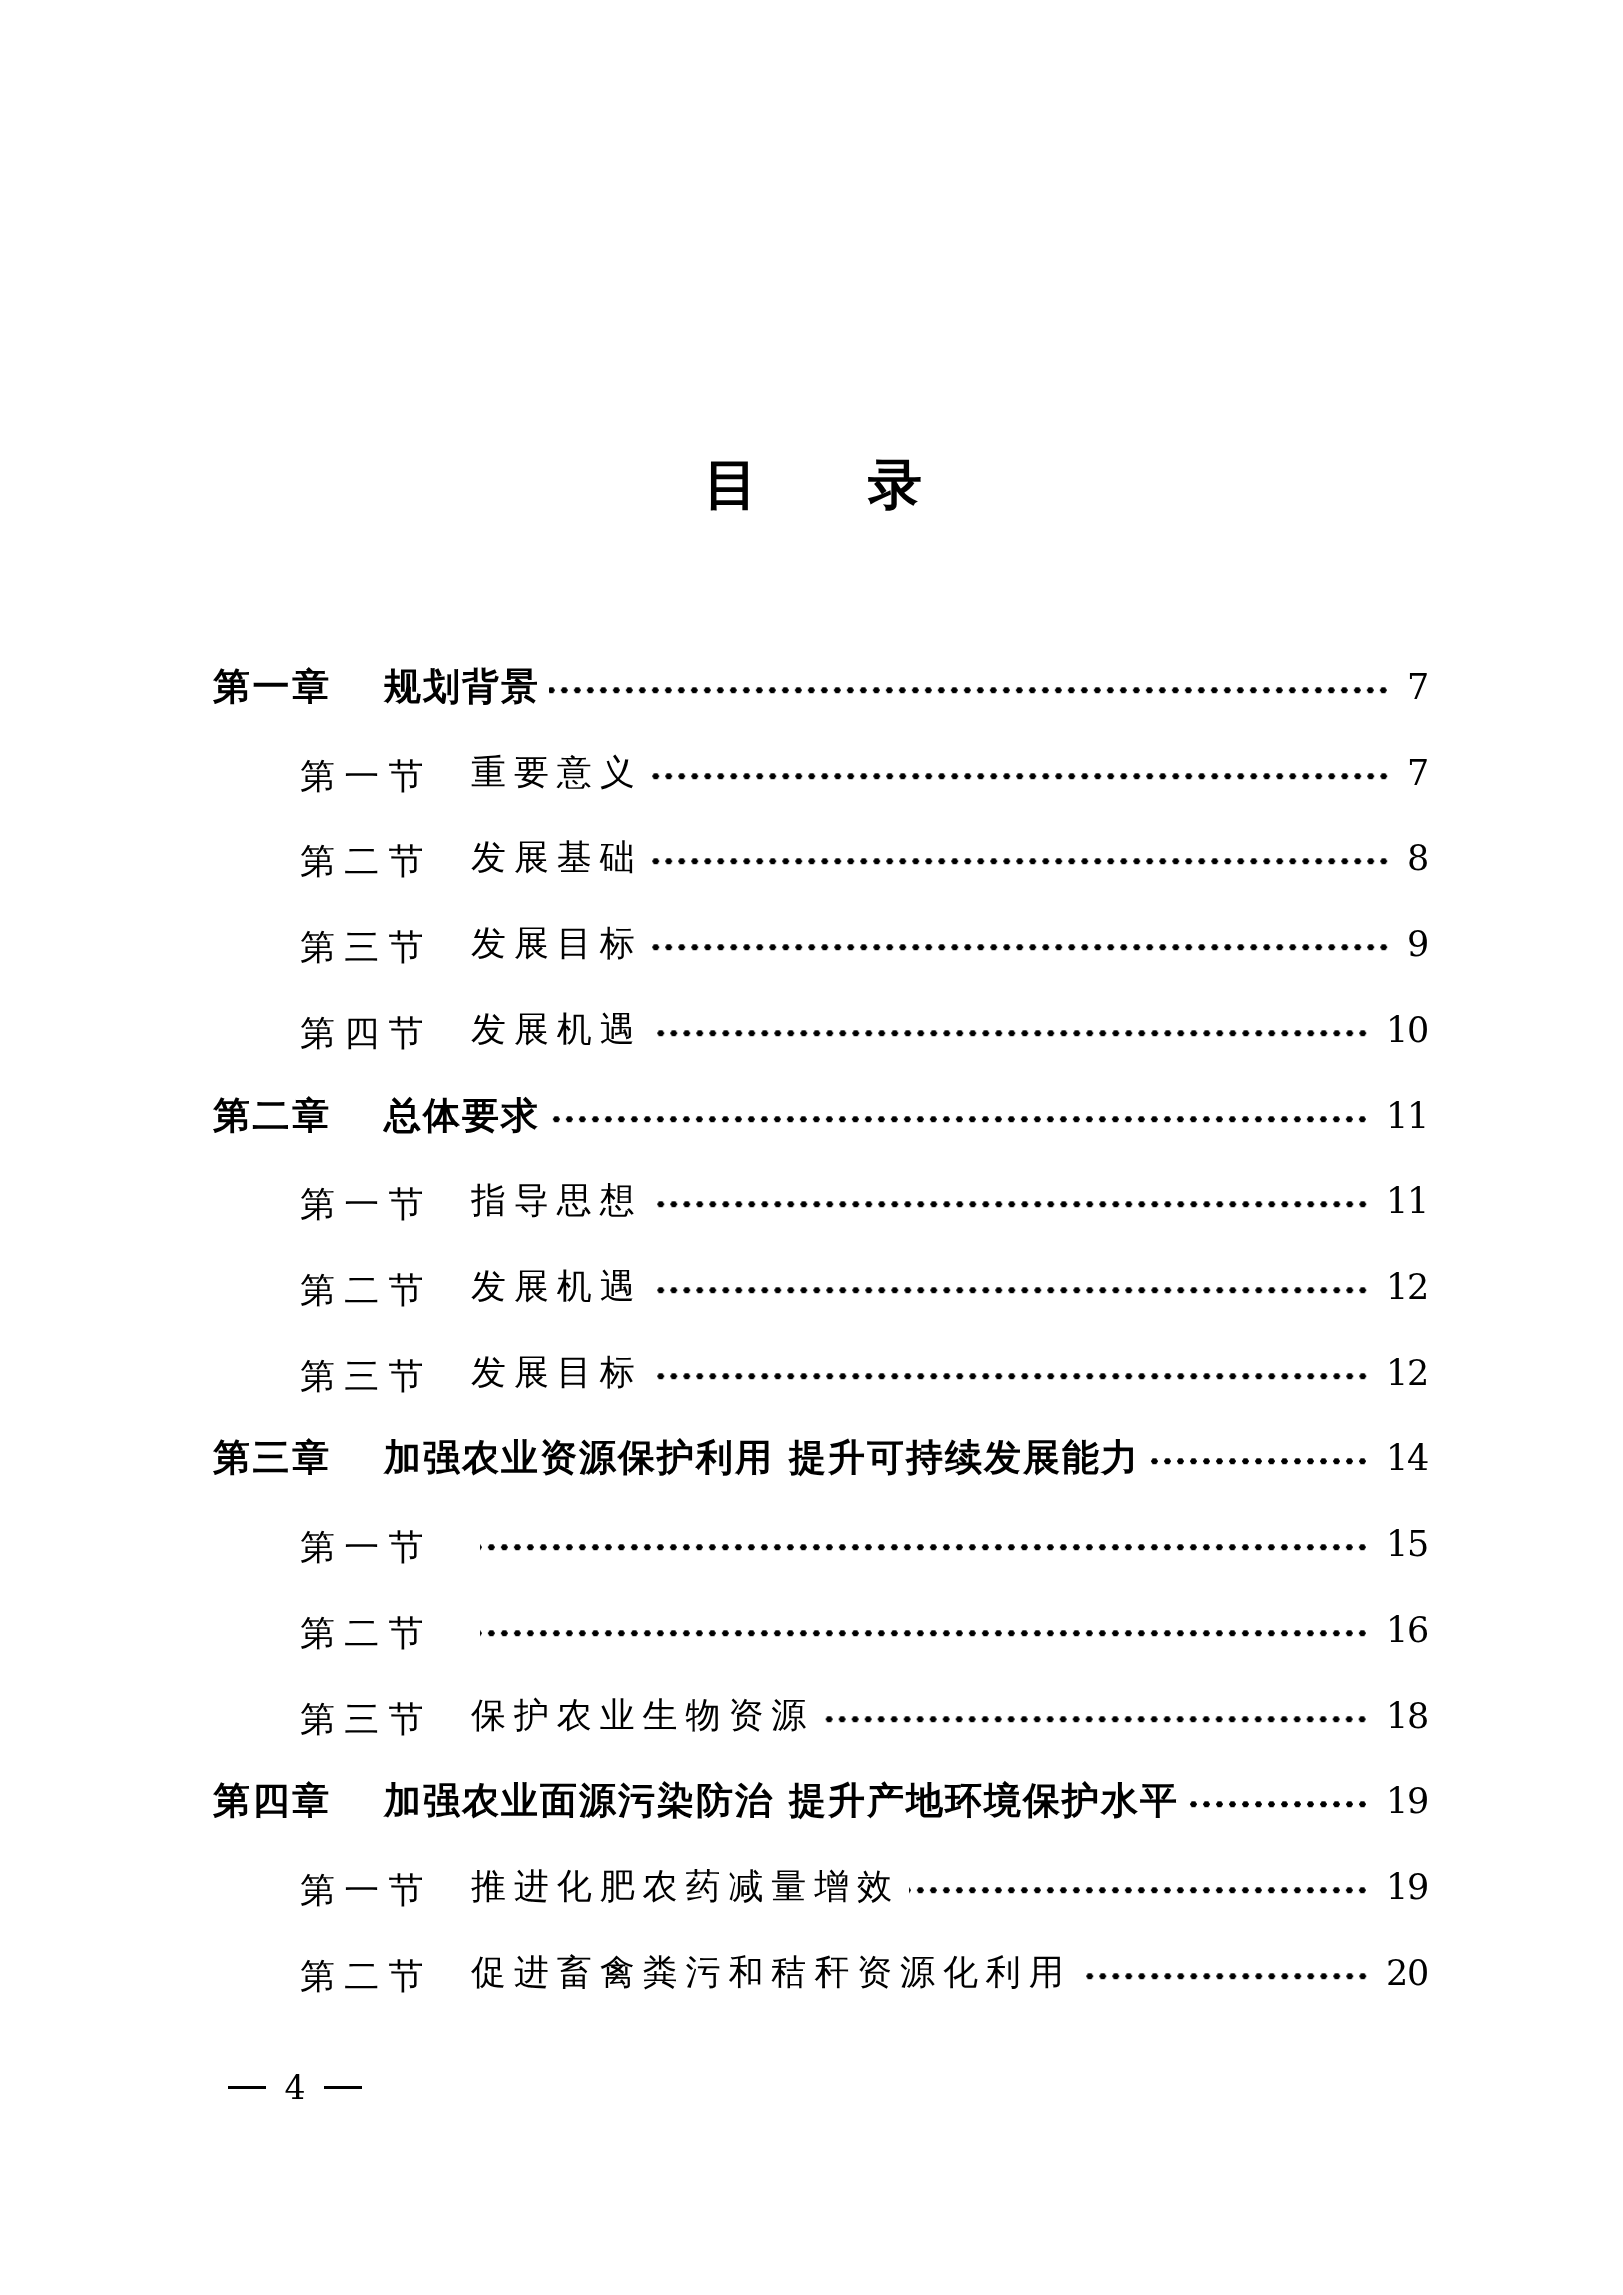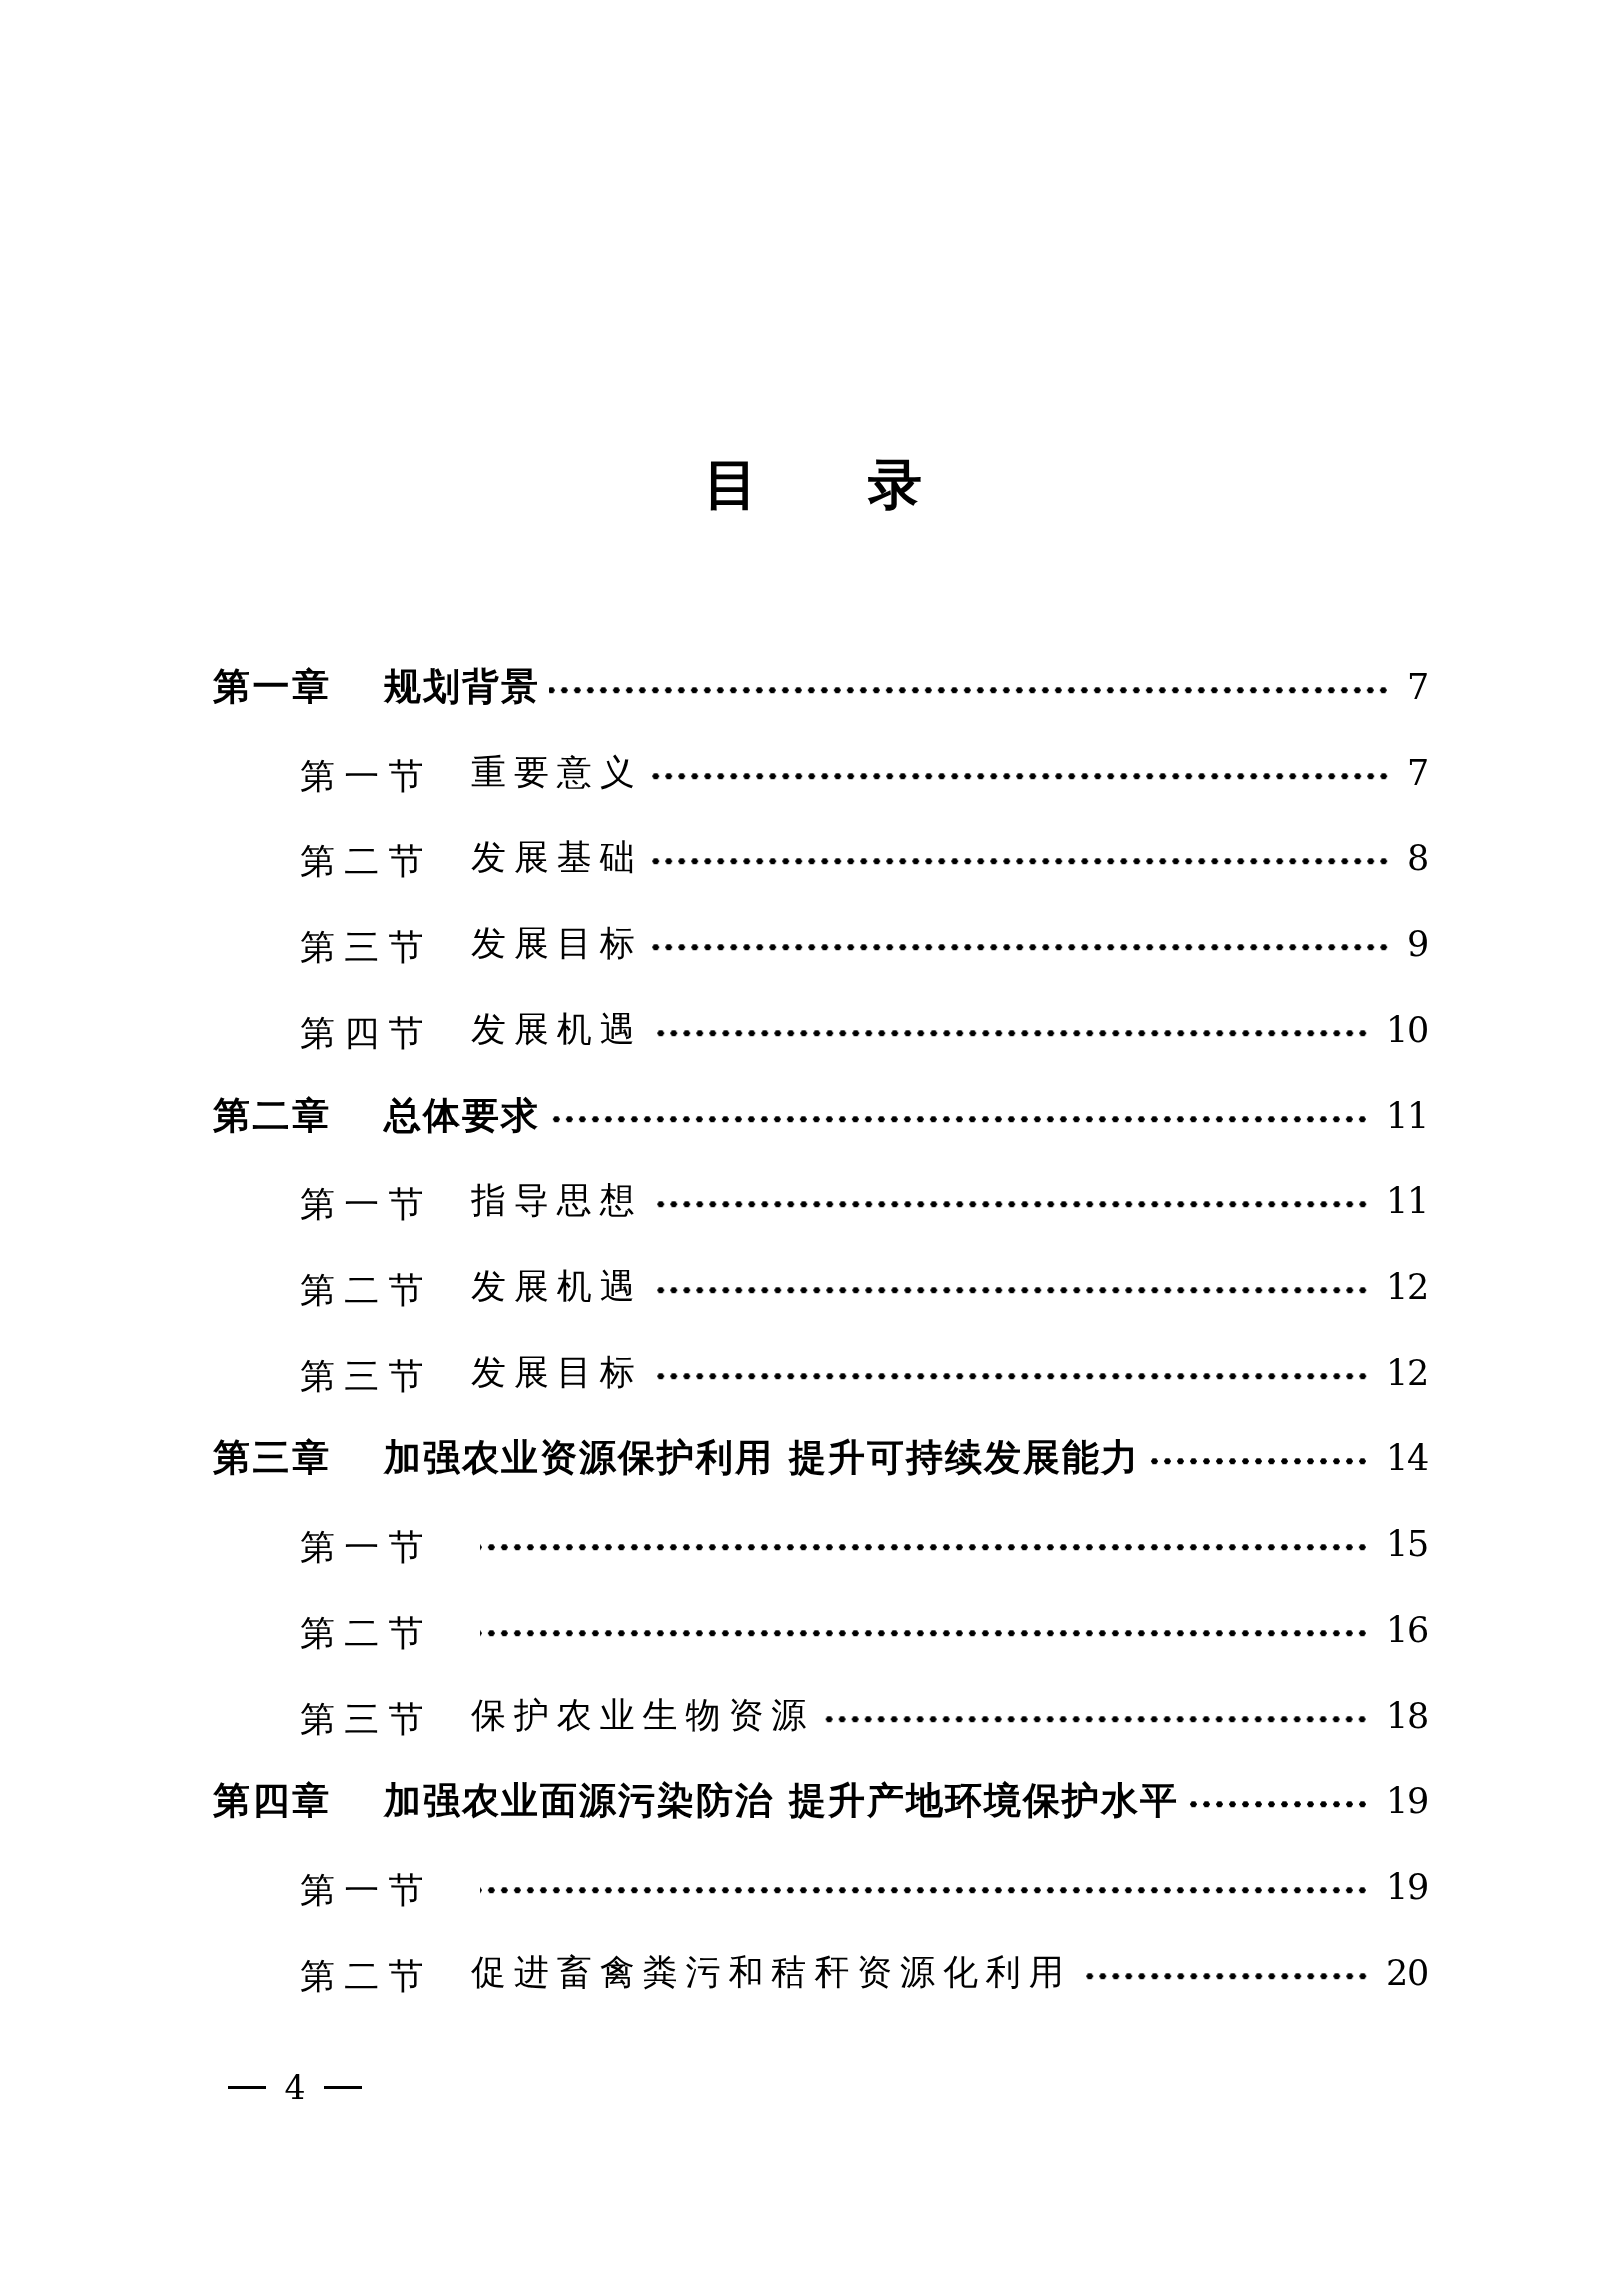--- a/index.html
+++ b/index.html
@@ -212,20 +212,21 @@
 
   <div class="toc-row chapter" style="top:1114px">
     <span class="toc-label">第四章</span>
     <span class="toc-title">加强农业面源污染防治 提升产地环境保护水平</span>
     <span class="toc-leader"></span>
     <span class="toc-page">19</span>
   </div>
 
   <div class="toc-row section" style="top:1200px">
     <span class="toc-label">第一节</span>
+    <span class="toc-title">推进化肥农药减量增效</span>
     <span class="toc-leader"></span>
     <span class="toc-page">19</span>
   </div>
 
   <div class="toc-row section" style="top:1286px">
     <span class="toc-label">第二节</span>
     <span class="toc-title">促进畜禽粪污和秸秆资源化利用</span>
     <span class="toc-leader"></span>
     <span class="toc-page">20</span>
   </div>

